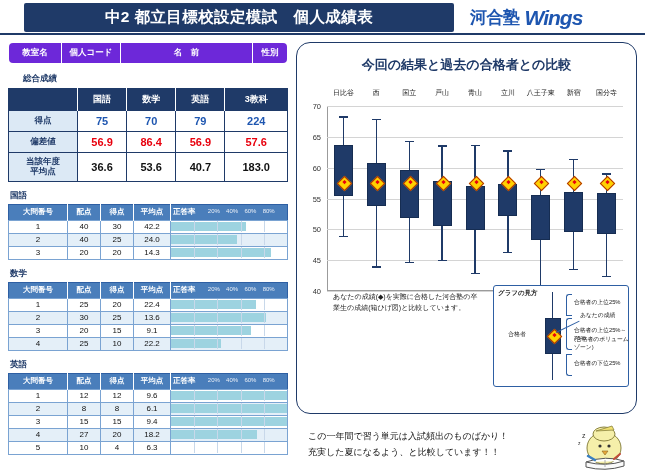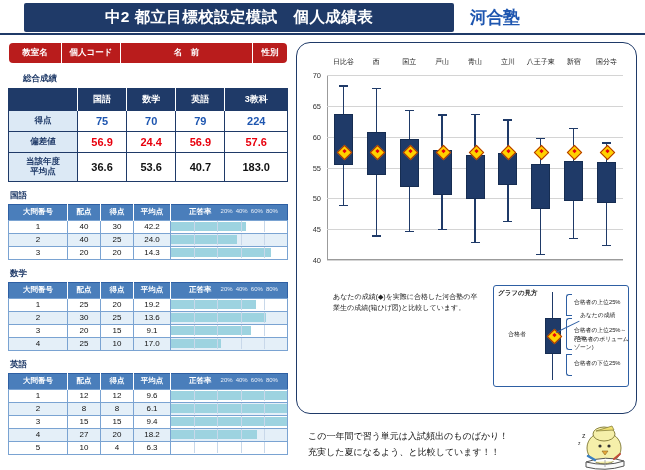--- a/index.html
+++ b/index.html
@@ -31,21 +31,21 @@
 
   
   .left{position:absolute;left:8px;top:42px;width:280px;}
 
   .info-table{
     width:280px;border-collapse:collapse;
     border:1.5px solid #1f3a68;border-radius:5px;overflow:hidden;
     font-size:9px;
   }
   .info-table th{
-    background:#b91c1c;color:#fff;font-size:8.5px;font-weight:bold;
+    background:#6d28d9;color:#fff;font-size:8.5px;font-weight:bold;
     padding:4px 0;border-right:1px solid #ffffff;text-align:center;
   }
   .info-table th:last-child{border-right:none;}
   .info-table td{
     background:#fff;color:#111;font-size:11px;padding:6px 0;text-align:center;
     border-right:1px solid #1f3a68;
   }
   .info-table td:last-child{border-right:none;}
   .masked{letter-spacing:3px;font-size:9px;}
 
@@ -77,21 +77,21 @@
 
   
   .subj{margin-top:8px;}
   .subj-title{font-size:8.5px;font-weight:bold;color:#1f3a68;margin:0 0 2px 2px;}
   .subj-table{width:280px;border-collapse:collapse;border:1.5px solid #2e5fa3;}
   .subj-table thead th{
     background:#4a7ebb;color:#fff;font-size:7.5px;font-weight:bold;
     padding:2.5px 0;border-right:1px solid #ffffff;text-align:center;white-space:nowrap;
   }
   .subj-table thead th:last-child{border-right:none;}
-  .subj-table thead th.rate-head{text-align:left;padding-left:18px;position:relative;}
+  .subj-table thead th.rate-head{text-align:left;padding-left:2px;position:relative;}
   .rate-head-inner{display:flex;align-items:center;}
   .rate-label{font-size:7.5px;font-weight:bold;}
   .rate-ticks{position:relative;flex:1;height:9px;}
   .rate-ticks span{
     position:absolute;top:0;font-size:6px;font-weight:normal;color:#e8eef7;
     transform:translateX(-50%);
   }
   .subj-table td{
     font-size:8px;text-align:center;padding:1.5px 0;border:1px solid #7aa3d2;color:#111;
   }
@@ -176,20 +176,21 @@
 <body>
 
 <div class="page">
 
   <div class="header">
     <div class="header-bar">
       <span class="header-title">中2 都立目標校設定模試　個人成績表</span>
     </div>
     <div class="logo">
       <span class="logo-jp">河合塾</span>
+      <span class="logo-en">Wings</span>
     </div>
   </div>
   <div class="header-rule"></div>
 
   <div class="left">
 
     <table class="info-table">
       <tbody>
           <tr>
         <th style="width:52px">教室名</th>
@@ -214,21 +215,21 @@
       <tr>
         <td class="rh">得点</td>
         <td class="v score">75</td>
         <td class="v score">70</td>
         <td class="v score">79</td>
         <td class="v score">224</td>
       </tr>
       <tr>
         <td class="rh">偏差値</td>
         <td class="v dev">56.9</td>
-        <td class="v dev">24.4</td>
+        <td class="v dev">86.4</td>
         <td class="v dev">56.9</td>
         <td class="v dev">57.6</td>
       </tr>
       <tr>
         <td class="rh">
           <span>当該年度</span><br>
           <span>平均点</span>
         </td>
         <td class="v avg">36.6</td>
         <td class="v avg">53.6</td>
@@ -330,21 +331,21 @@
                     </span>
                   </div>
                 </th>
               </tr>
             </thead>
             <tbody>
               <tr class="odd">
                 <td>1</td>
                 <td>25</td>
                 <td>20</td>
-                <td>19.2</td>
+                <td>22.4</td>
                 <td class="barcell">
                   <div class="bartrack">
                     <div class="bar" style="width:73%"></div>
                     <span class="gridline" style="left:20%"></span>
                     <span class="gridline" style="left:40%"></span>
                     <span class="gridline" style="left:60%"></span>
                     <span class="gridline" style="left:80%"></span>
                   </div>
                 </td>
               </tr>
@@ -375,21 +376,21 @@
                     <span class="gridline" style="left:40%"></span>
                     <span class="gridline" style="left:60%"></span>
                     <span class="gridline" style="left:80%"></span>
                   </div>
                 </td>
               </tr>
               <tr class="even">
                 <td>4</td>
                 <td>25</td>
                 <td>10</td>
-                <td>17.0</td>
+                <td>22.2</td>
                 <td class="barcell">
                   <div class="bartrack alt">
                     <div class="bar" style="width:43%"></div>
                     <span class="gridline" style="left:20%"></span>
                     <span class="gridline" style="left:40%"></span>
                     <span class="gridline" style="left:60%"></span>
                     <span class="gridline" style="left:80%"></span>
                   </div>
                 </td>
               </tr>
@@ -493,20 +494,21 @@
                   </div>
                 </td>
               </tr>
             </tbody>
           </table>
         </div>
       </div>
   </div>
 
   <div class="right">
+    <div class="chart-title">今回の結果と過去の合格者との比較</div>
 
     <div class="chart">
       <div class="schools" id="school-labels">
           <div class="school" style="left: 16.4444px;">日比谷</div>
           <div class="school" style="left: 49.3333px;">西</div>
           <div class="school" style="left: 82.2222px;">国立</div>
           <div class="school" style="left: 115.111px;">戸山</div>
           <div class="school" style="left: 148px;">青山</div>
           <div class="school" style="left: 180.889px;">立川</div>
           <div class="school" style="left: 213.778px;">八王子東</div>

